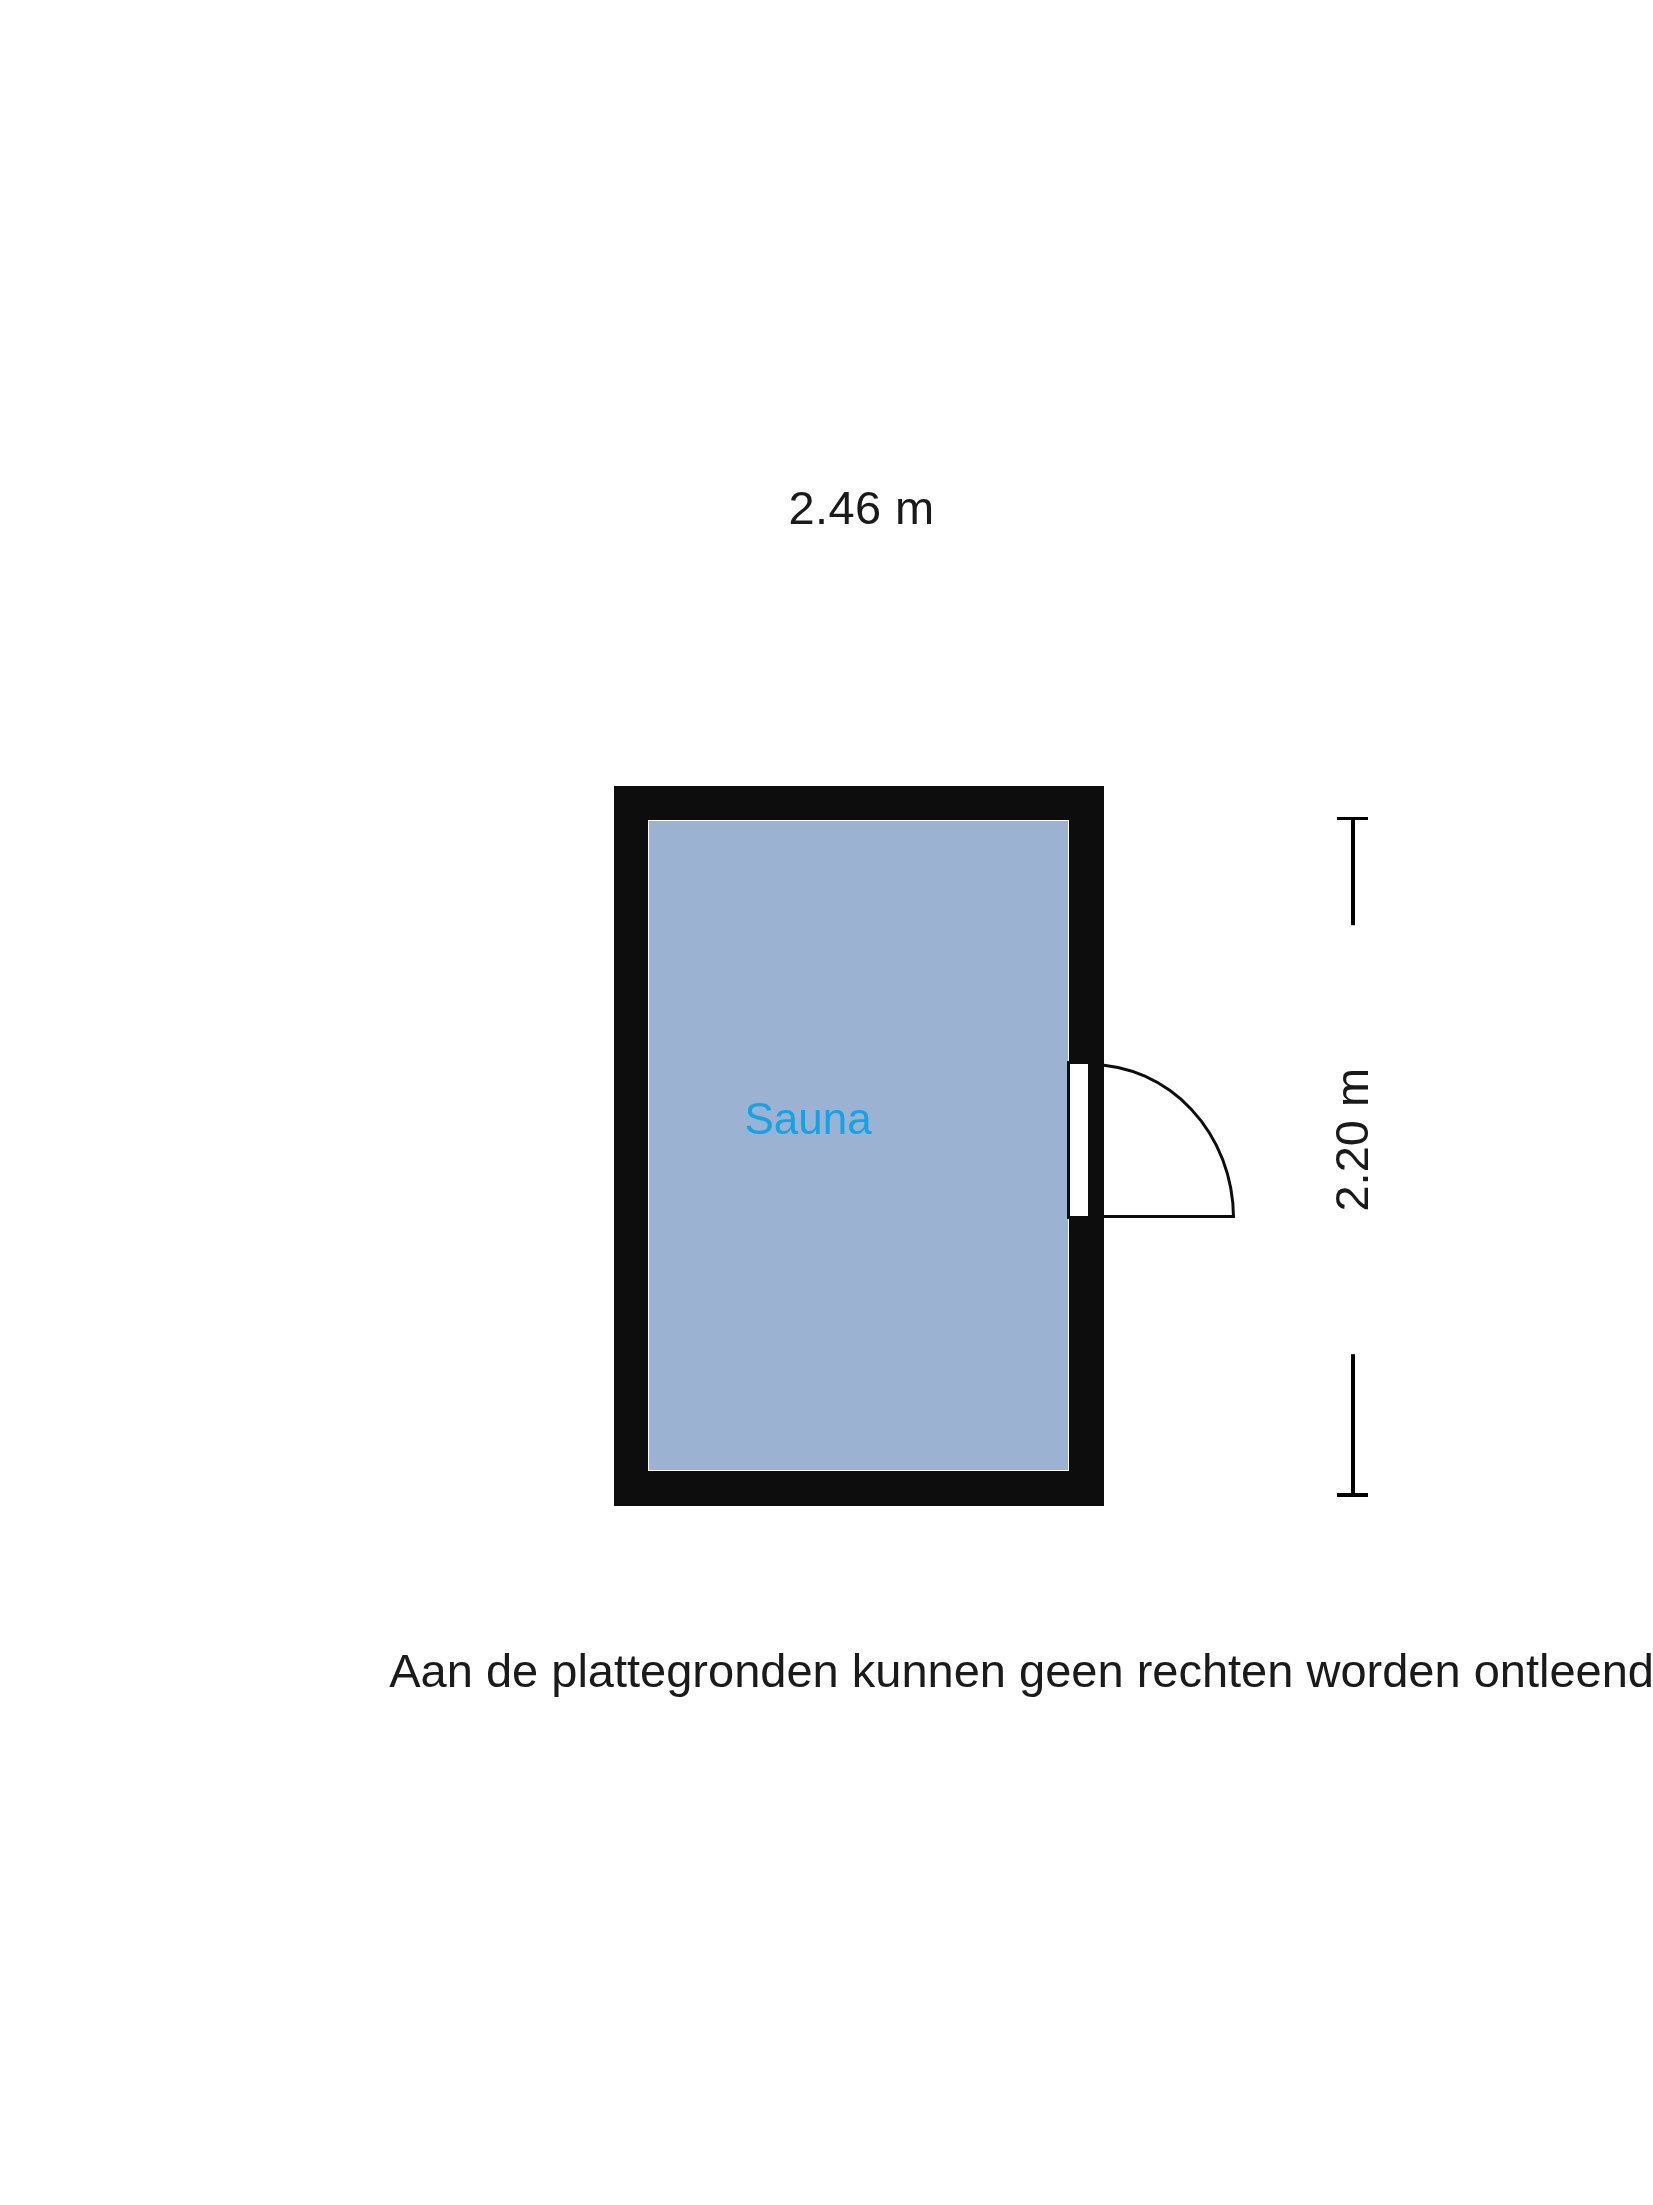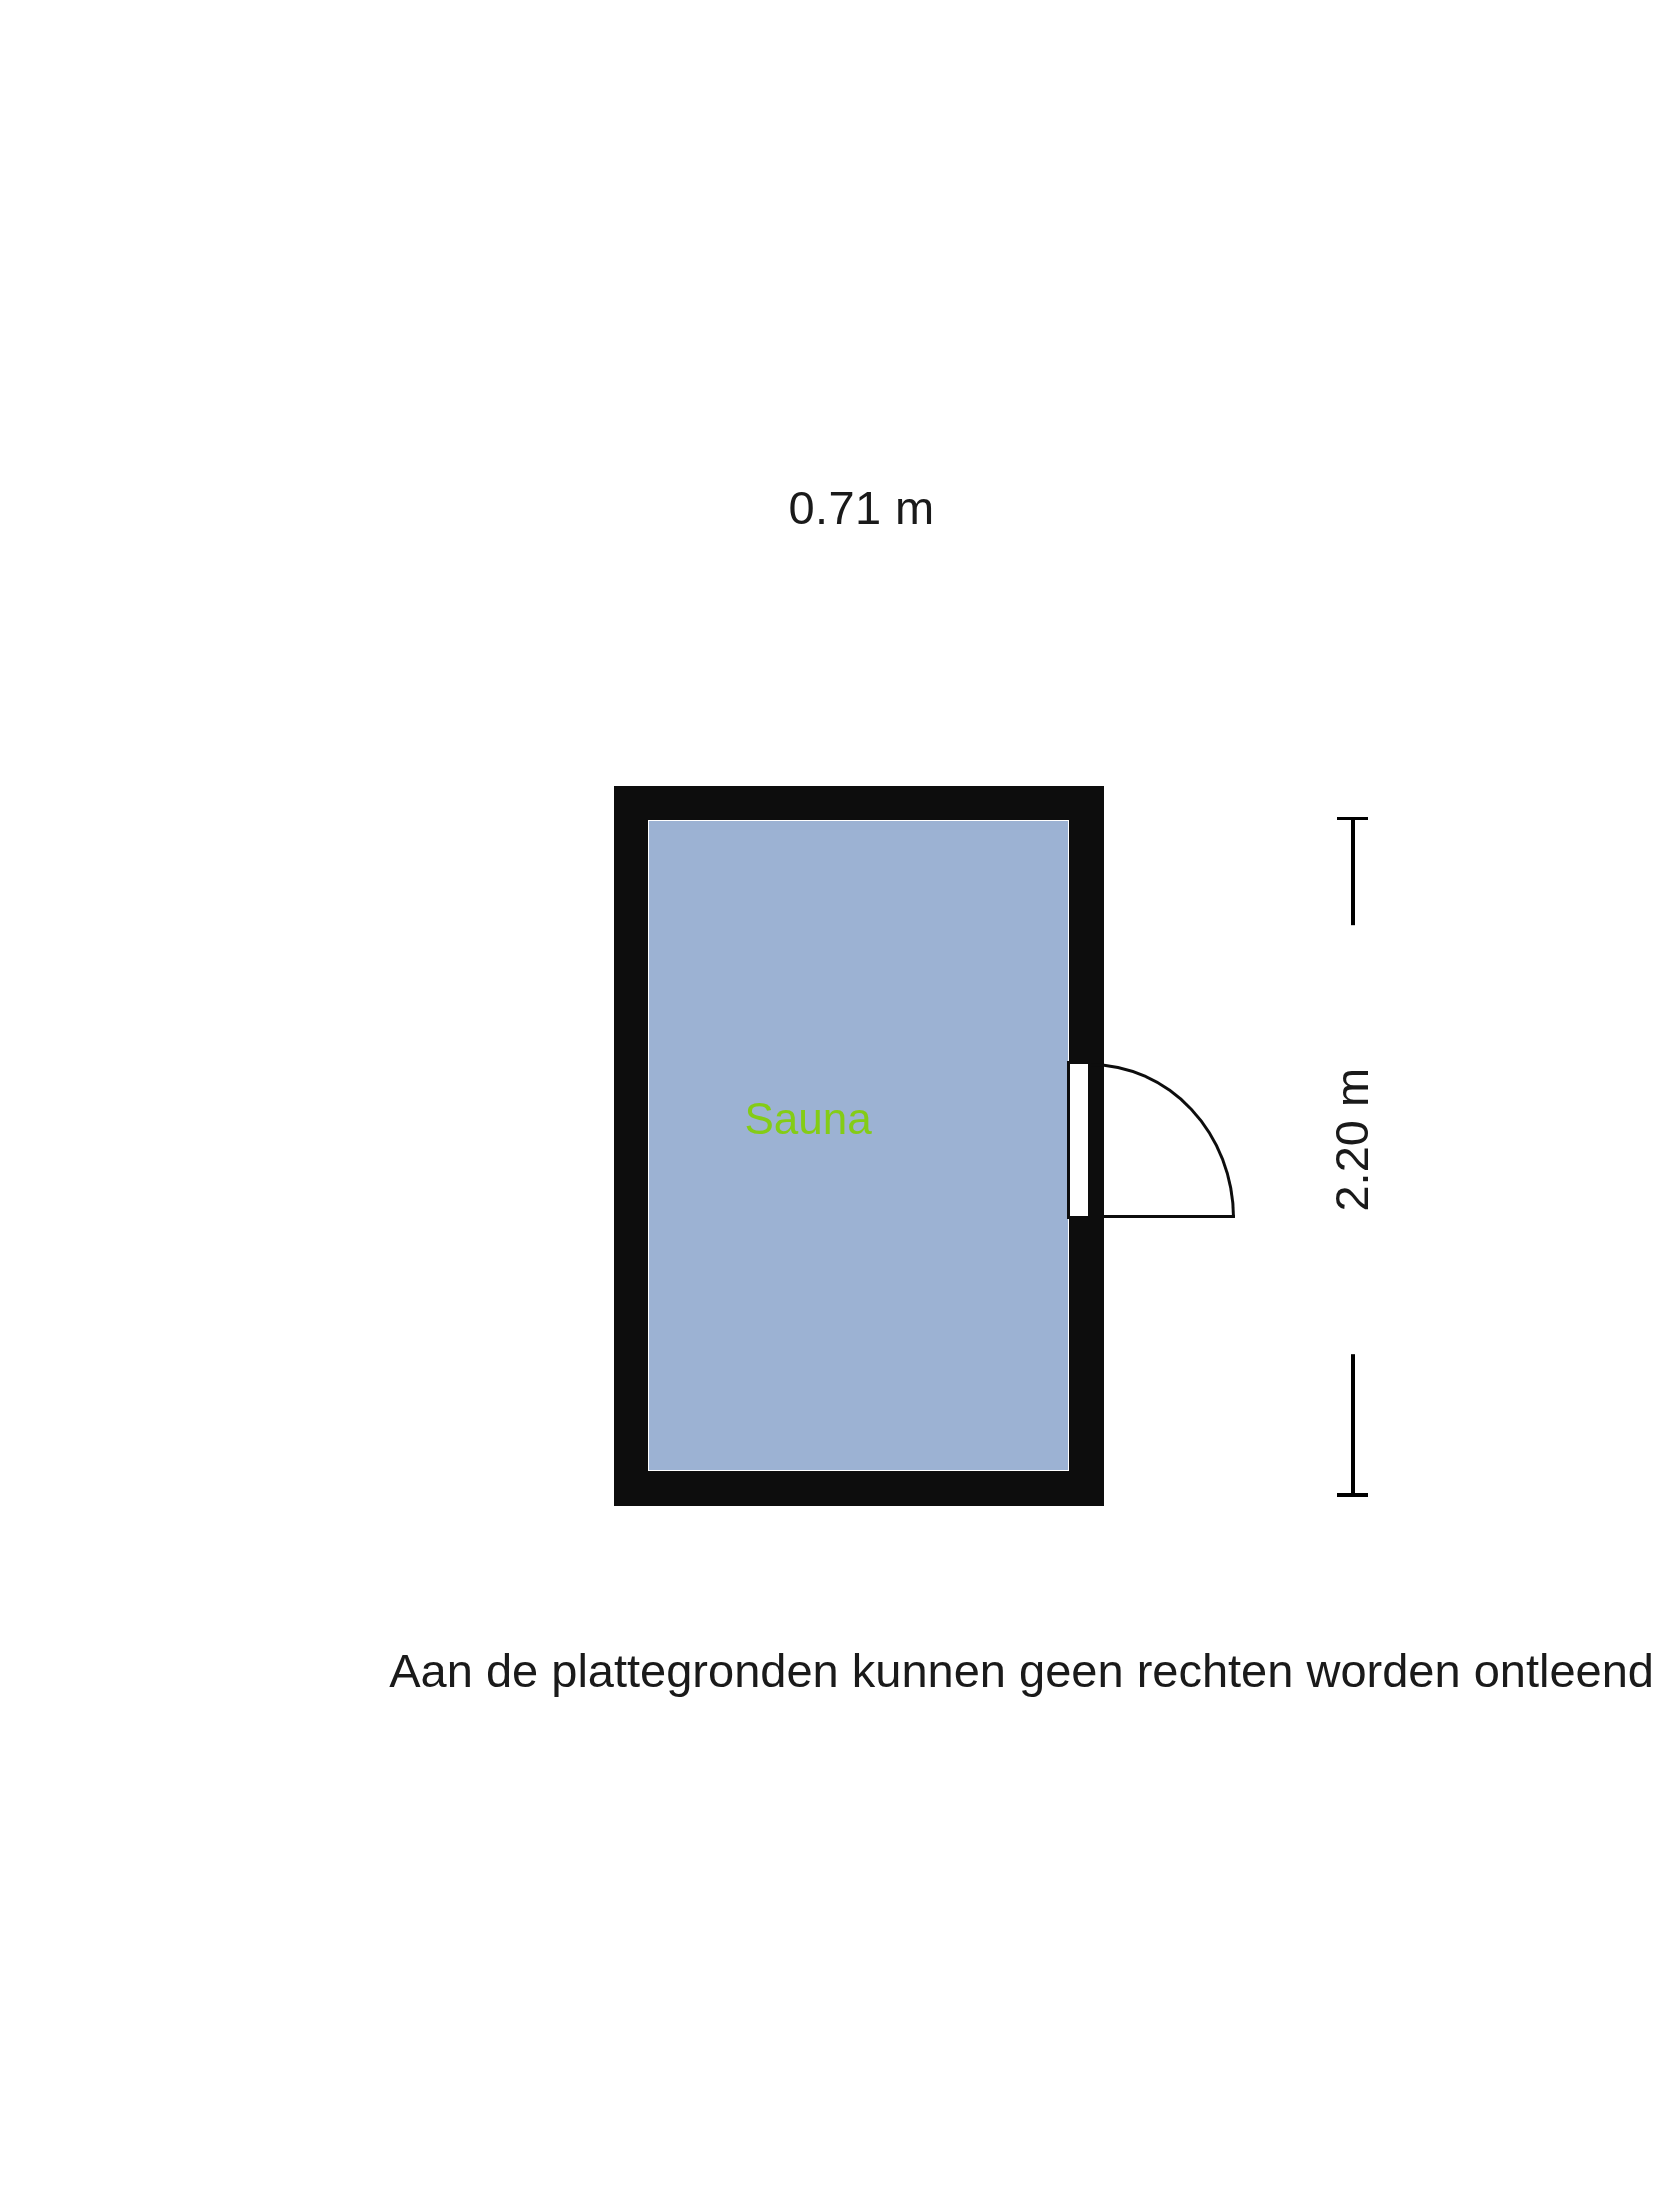--- a/index.html
+++ b/index.html
@@ -134,21 +134,21 @@
     box-sizing: border-box;
   }
   .room-label {
     position: absolute;
     left: 0;
     top: 311px;
     width: 388px;
     text-align: center;
     font-size: 44px;
     line-height: 44px;
-    color: #84cc16;
+    color: #0ea5e9;
   }
 
   
   .door {
     position: absolute;
     left: 1067px;
     top: 1061px;
     width: 168px;
     height: 161px;
   }
@@ -206,21 +206,21 @@
 </head>
 <body>
 
 <div id="floorplan">
 
   <div class="dim-top">
     <div class="line"></div>
     <div class="cap-left"></div>
     <div class="cap-right"></div>
     <div class="label-bg"></div>
-    <div class="label">0.71 m</div>
+    <div class="label">2.46 m</div>
   </div>
 
   <div class="dim-right">
     <div class="line"></div>
     <div class="cap-top"></div>
     <div class="cap-bot"></div>
     <div class="label">2.20 m</div>
   </div>
 
   <div class="room">

